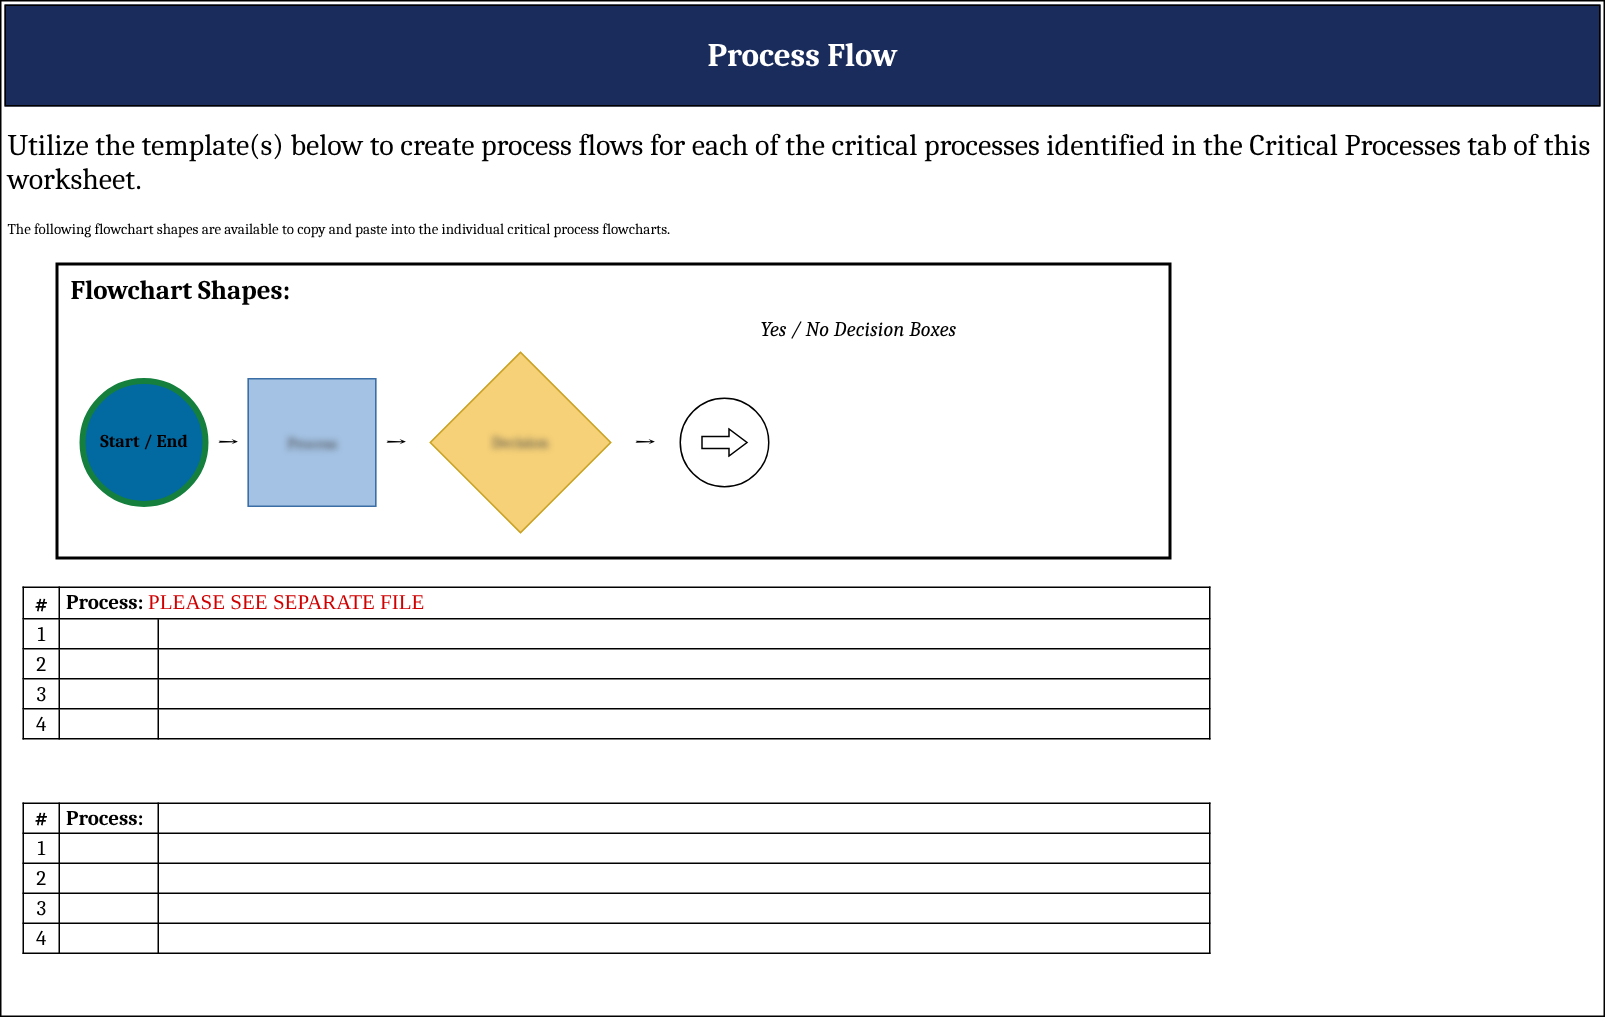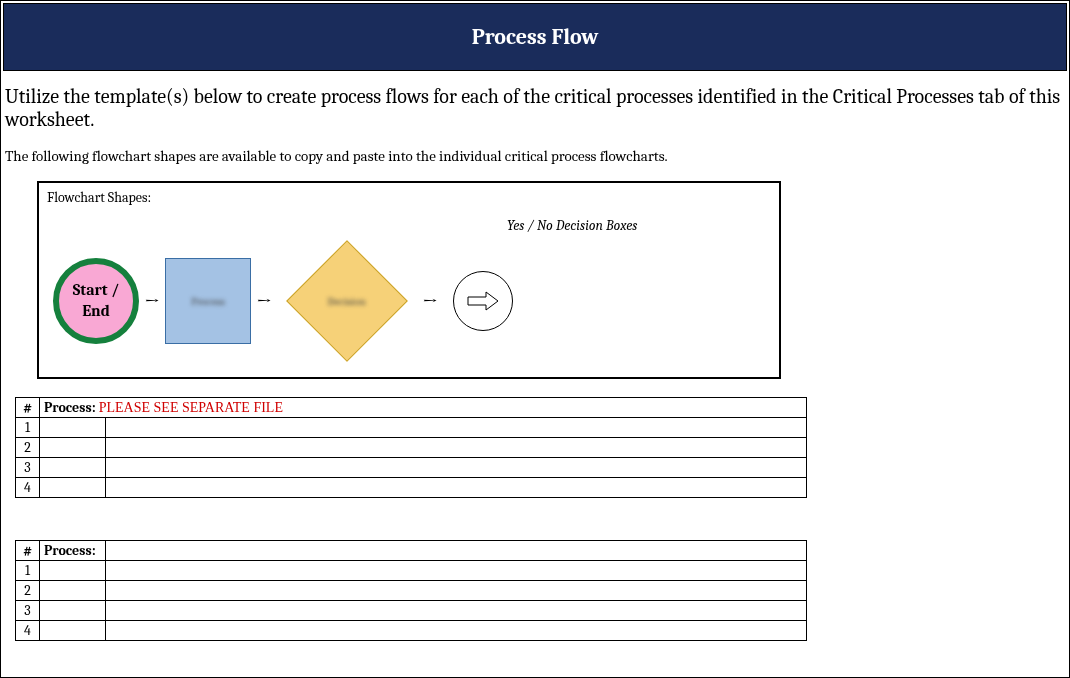--- a/index.html
+++ b/index.html
@@ -1,24 +1,24 @@
 <!DOCTYPE html>
 <html><head>
   <meta charset="utf-8">
   <style>
     * { box-sizing: border-box; margin: 0; padding: 0; }
     body { font-family: Cambria, Georgia, serif; background: #fff; width: 1070px; height: 678px; border: 1px solid #000; position: relative; }
     .title-bar { background: #1a2c5b; border: 1px solid #000; color: #fff; font-weight: bold; font-size: 22px; text-align: center; padding: 20px 0; margin: 2px; }
     .instr { font-size: 20px; padding: 12px 4px 4px 4px; }
-    .instr2 { font-size: 15px; padding: 12px 4px 4px 4px; }
+    .instr2 { font-size: 10px; padding: 12px 4px 4px 4px; }
     .shapes-box { border: 2px solid #000; margin: 12px 0 0 36px; width: 744px; height: 198px; position: relative; padding: 6px 8px; }
-    .shapes-title { font-weight: normal; font-size: 14px; }
+    .shapes-title { font-weight: bold; font-size: 18px; }
     .decision-label { position: absolute; left: 468px; top: 34px; font-size: 14px; font-style: italic; }
     .shape-row { position: absolute; left: 14px; top: 58px; display: flex; align-items: center; }
-    .circle { width: 86px; height: 86px; border-radius: 50%; background: #f9a8d4; border: 6px solid #15803d; display: flex; align-items: center; justify-content: center; text-align: center; font-size: 16px; font-weight: bold; line-height: 1.3; }
+    .circle { width: 86px; height: 86px; border-radius: 50%; background: #0369a1; border: 4px solid #15803d; display: flex; align-items: center; justify-content: center; text-align: center; font-size: 12px; font-weight: bold; line-height: 1.3; }
     .arrow { width: 26px; display: flex; justify-content: center; font-size: 20px; font-weight: bold; }
     .rect { width: 86px; height: 86px; background: #a4c2e4; border: 1px solid #3a6ea5; display: flex; align-items: center; justify-content: center; }
     .diamond { width: 140px; height: 120px; display: flex; align-items: center; justify-content: center; }
     .diamond-inner { width: 86px; height: 86px; background: #f6d178; border: 1px solid #c9a227; transform: rotate(45deg); display: flex; align-items: center; justify-content: center; }
     .blur { color: #444; filter: blur(2px); font-size: 11px; }
     .yn-group { position: relative; width: 120px; height: 120px; }
     .yn-lines { position: absolute; left: 6px; top: 20px; }
     .yes-box { position: absolute; left: 48px; top: 6px; width: 34px; height: 26px; background: #93c47d; border: 1px solid #4a7d2e; display: flex; align-items: center; justify-content: center; font-size: 11px; }
     .no-box { position: absolute; left: 48px; top: 68px; width: 34px; height: 26px; background: #e01818; border: 1px solid #8b0000; color: #000; display: flex; align-items: center; justify-content: center; font-size: 11px; }
     .conn-circle { width: 60px; height: 60px; border-radius: 50%; border: 1px solid #000; background: #fff; display: flex; align-items: center; justify-content: center; margin-left: 10px; }

